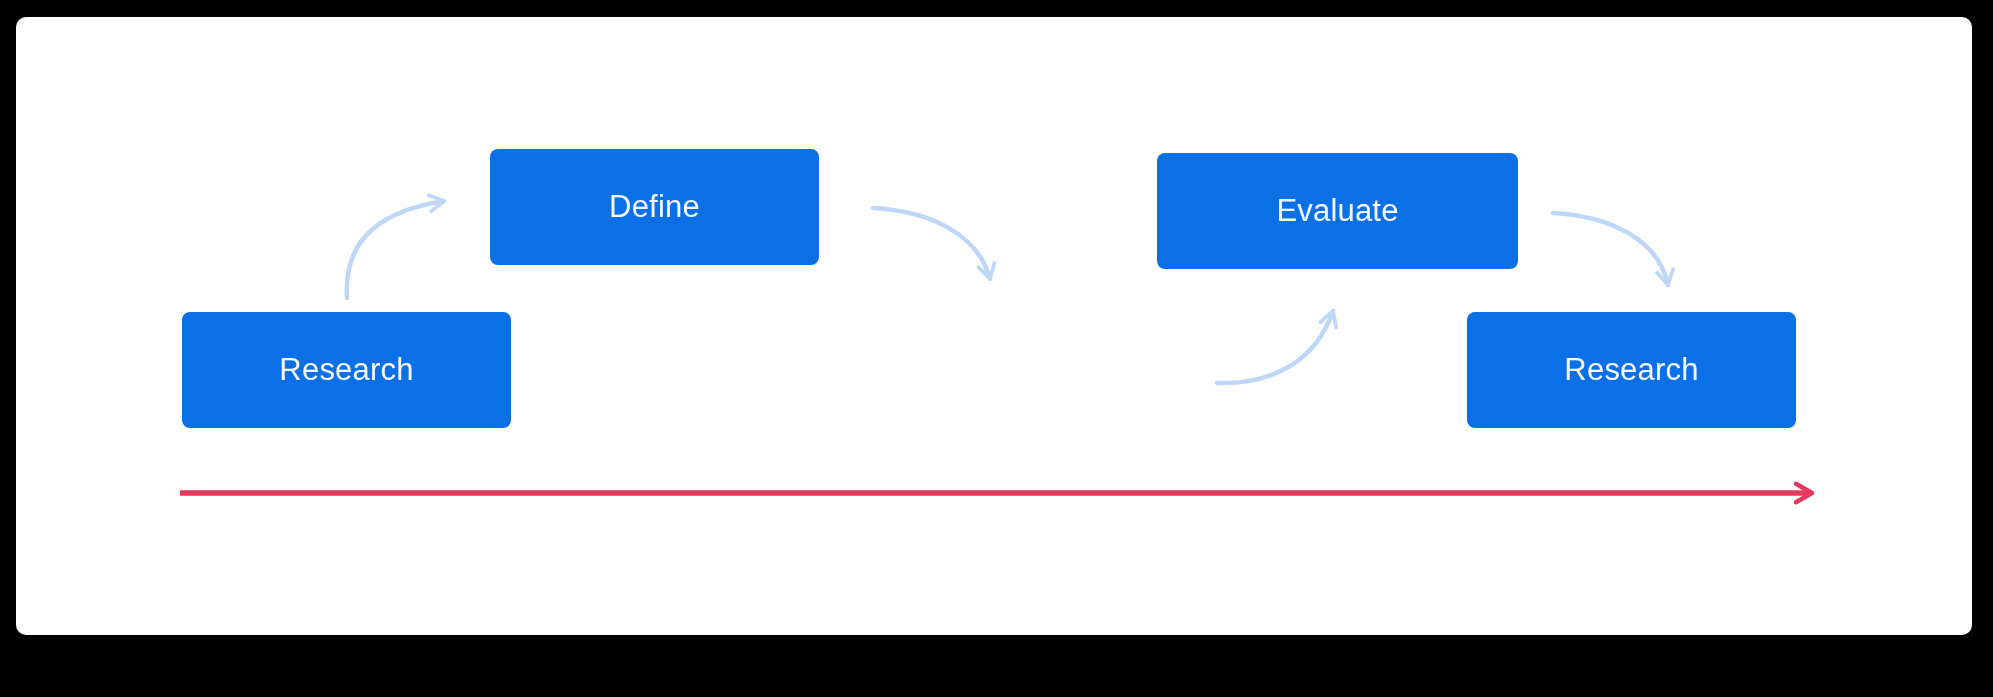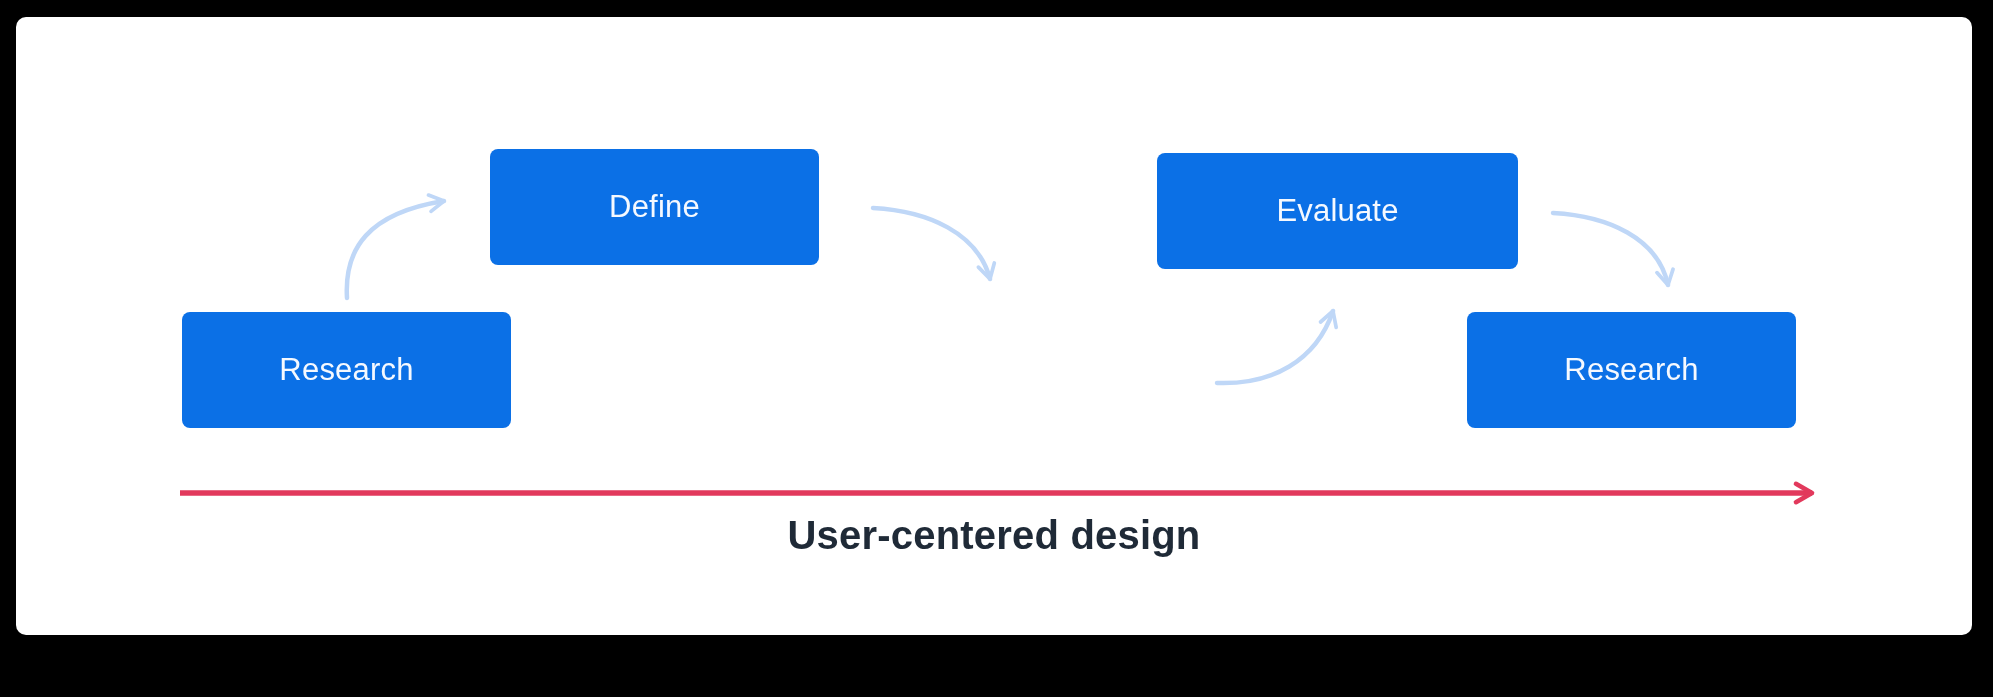--- a/index.html
+++ b/index.html
@@ -117,16 +117,15 @@
 
 
     <div class="step-box step-evaluate">
       <span class="step-label">Evaluate</span>
     </div>
 
     <div class="step-box step-iterate">
       <span class="step-label">Research</span>
     </div>
 
-    <div class="diagram-title">User-centered design</div>
 
   </div>
 </div>
 
 </body></html>

